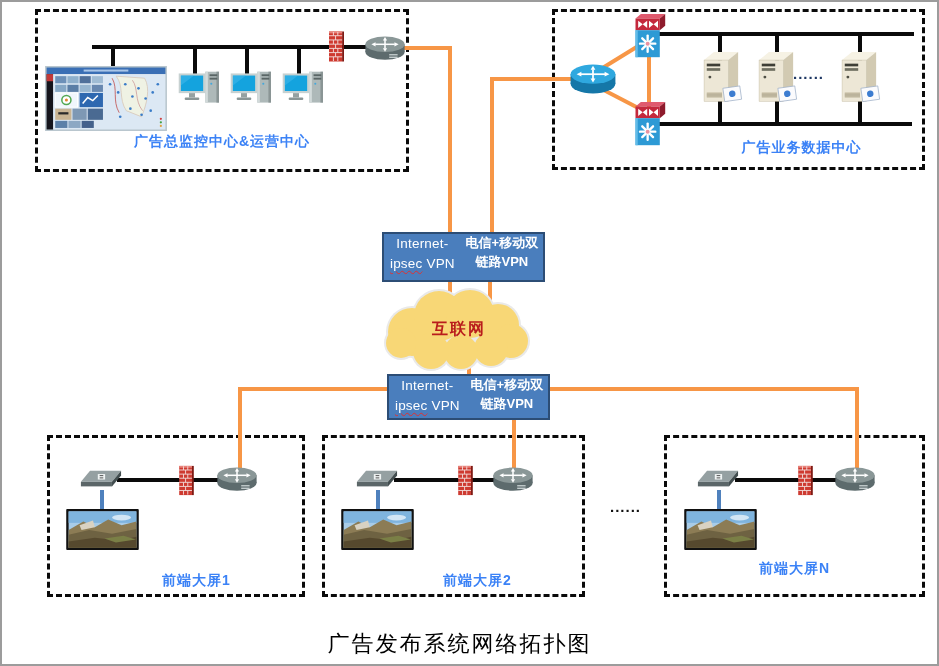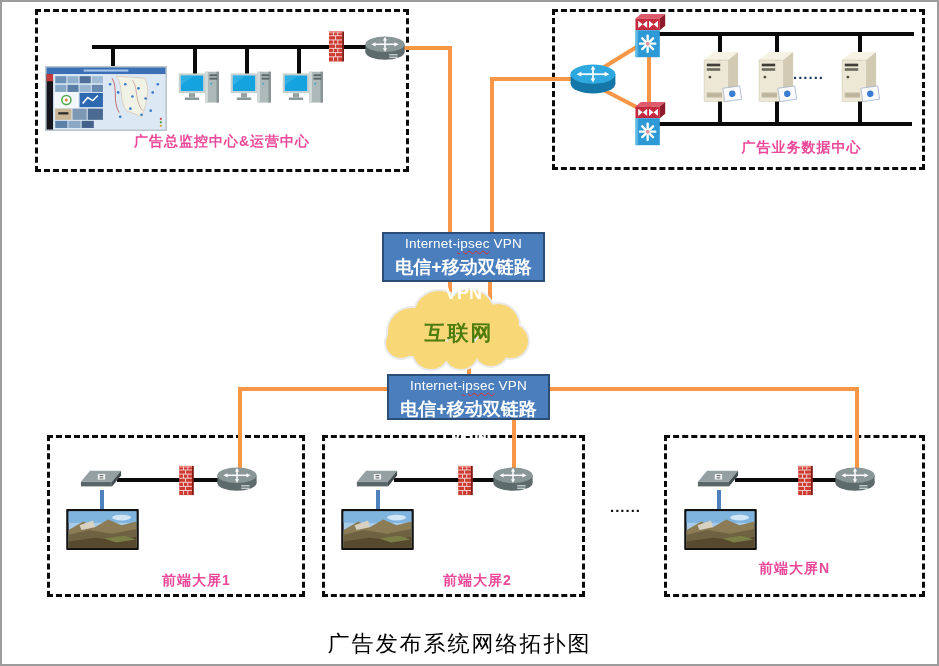--- a/index.html
+++ b/index.html
@@ -4,35 +4,35 @@
 <style>
   html,body{margin:0;padding:0;background:#fff;}
   #canvas{
     position:relative;width:939px;height:666px;background:#fff;
     border:2px solid #9c9c9c;box-sizing:border-box;overflow:hidden;
     font-family:"Liberation Sans","DejaVu Sans",sans-serif;
   }
   .zone{position:absolute;border:3px dashed #0a0a0a;box-sizing:border-box;background:transparent;}
   .zone-label{
     position:absolute;left:0;right:0;text-align:center;
-    font-size:14px;font-weight:bold;color:#ec4899;letter-spacing:1px;
+    font-size:14px;font-weight:bold;color:#3b82f6;letter-spacing:1px;
   }
   #svgLayer{position:absolute;left:0;top:0;pointer-events:none;}
   .vpn-box{
     position:absolute;background:#4a7ebd;border:2px solid #2c4d75;box-sizing:border-box;
-    color:#fff;text-align:center;display:flex;flex-direction:column;justify-content:space-between;
+    color:#fff;text-align:center;display:flex;flex-direction:row;justify-content:space-between;
     line-height:1.45;z-index:5;
   }
   .vpn-l1{font-size:13.5px;font-weight:500;letter-spacing:.2px;}
-  .vpn-l2{font-size:18px;font-weight:bold;}
+  .vpn-l2{font-size:13px;font-weight:bold;}
   .misspelled{text-decoration:underline wavy #e03030 1px;text-underline-offset:2px;}
   .vpn-sfx{margin-left:4px;}
   #cloud-text{
     position:absolute;left:387px;top:317px;width:140px;text-align:center;z-index:6;
-    font-size:21px;font-weight:bold;color:#4d7c0f;letter-spacing:2px;
+    font-size:16px;font-weight:bold;color:#b91c1c;letter-spacing:2px;
   }
   .ellipsis{position:absolute;font-weight:bold;letter-spacing:1px;z-index:6;}
   #dc-ellipsis{left:791px;top:63px;color:#1f3864;font-size:15px;}
   #fe-ellipsis{left:608px;top:496px;color:#111;font-size:15px;}
   #diagram-title{
     position:absolute;left:0;top:627px;width:939px;text-align:center;padding-right:24px;
     box-sizing:border-box;font-size:22px;color:#000;
     font-family:"Liberation Serif","DejaVu Serif",serif;letter-spacing:2px;z-index:6;
   }
 </style>

